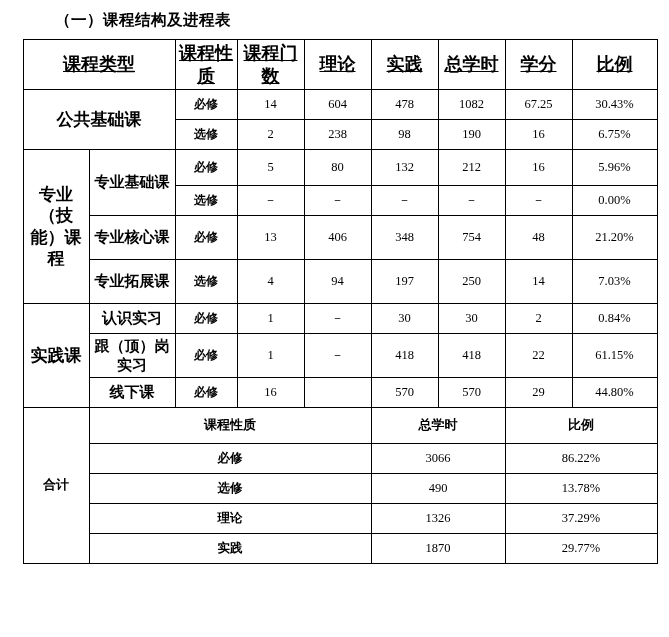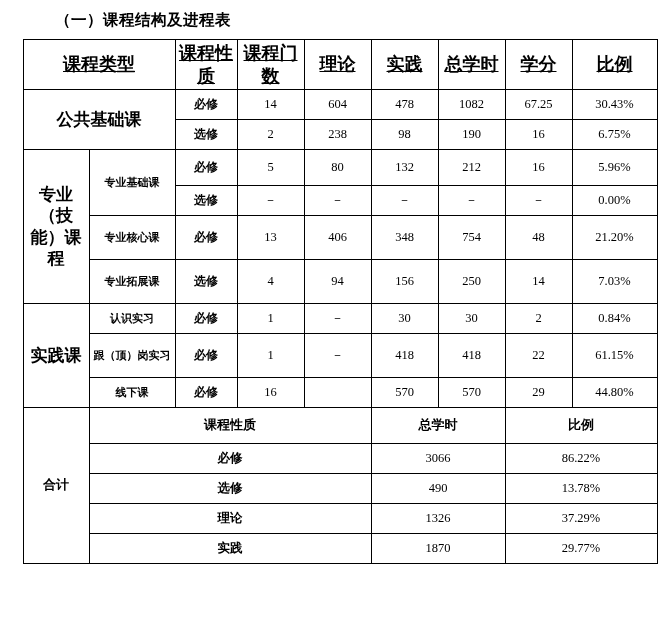--- a/index.html
+++ b/index.html
@@ -47,21 +47,21 @@
     height: 26px;
     font-size: 18px;
     text-decoration: underline;
   }
   td.catg {
     font-weight: bold;
     font-size: 17px;
   }
   td.sub {
     font-weight: bold;
-    font-size: 11px;
+    font-size: 15px;
   }
   td.nat {
     font-weight: bold;
     font-size: 12px;
   }
   td.num {
     font-size: 12.5px;
   }
   td.sum-hdr {
     font-weight: bold;
@@ -160,21 +160,21 @@
         <td class="num">754</td>
         <td class="num">48</td>
         <td class="num">21.20%</td>
       </tr>
 
       <tr class="r44">
         <td class="sub">专业拓展课</td>
         <td class="nat">选修</td>
         <td class="num">4</td>
         <td class="num">94</td>
-        <td class="num">156</td>
+        <td class="num">197</td>
         <td class="num">250</td>
         <td class="num">14</td>
         <td class="num">7.03%</td>
       </tr>
 
       <tr class="r30">
         <td class="catg" rowspan="3">实践课</td>
         <td class="sub">认识实习</td>
         <td class="nat">必修</td>
         <td class="num">1</td>

